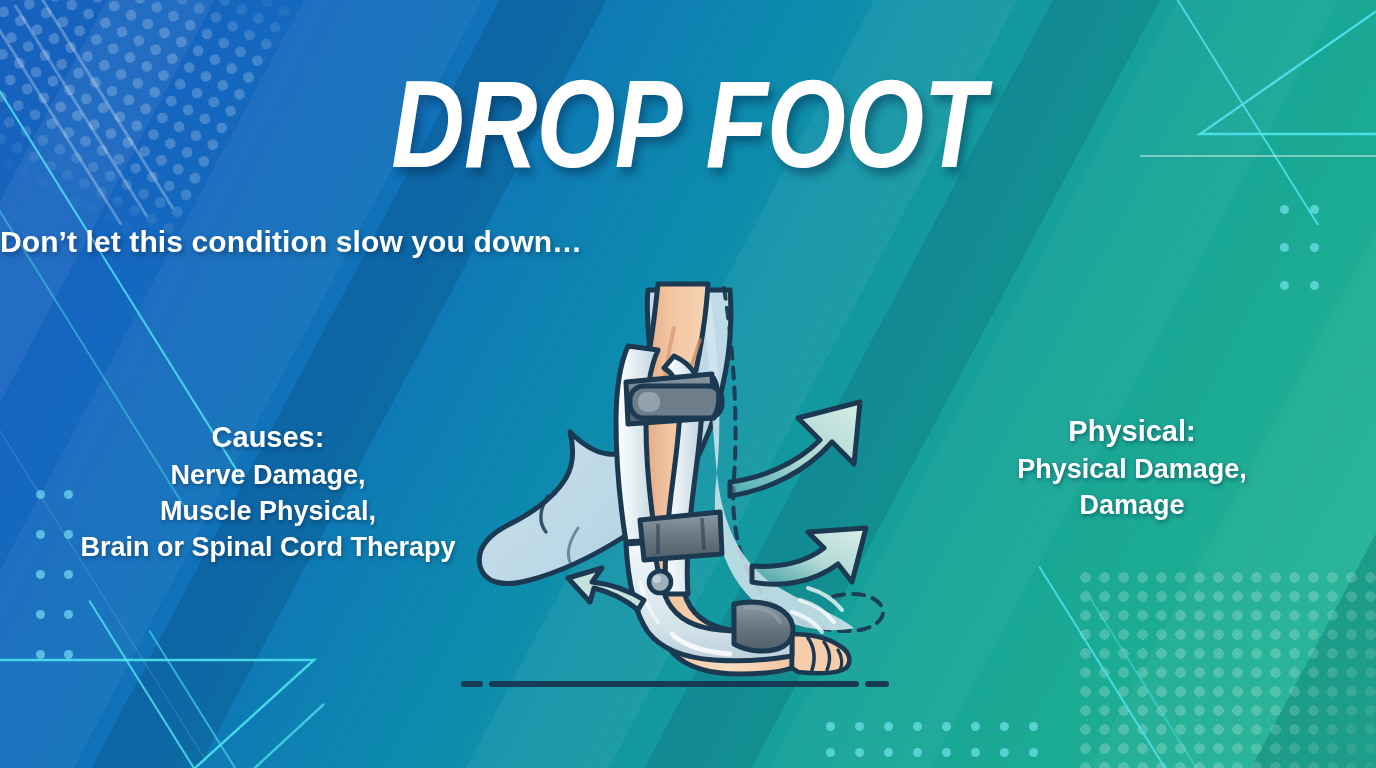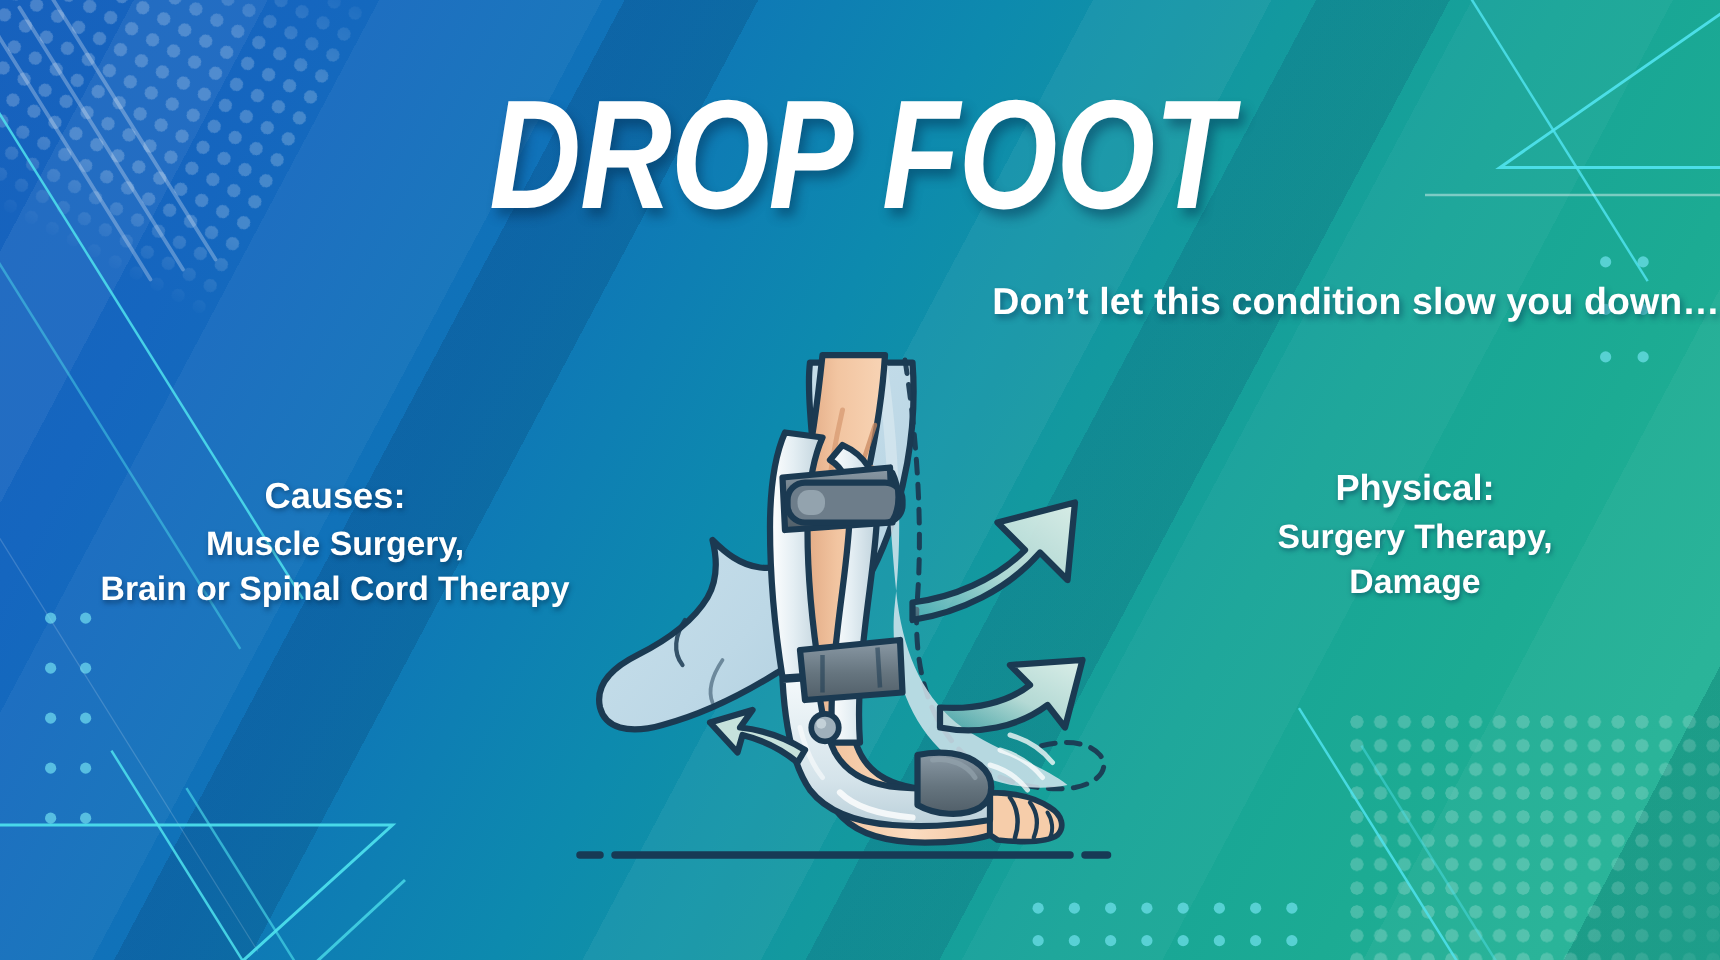--- a/index.html
+++ b/index.html
@@ -85,34 +85,35 @@
     line-height:1;
     font-weight:bold;
     font-style:italic;
     letter-spacing:-1px;
     transform:scaleX(.82);
     text-shadow:5px 7px 9px rgba(3,36,70,.42);
     white-space:nowrap;
   }
   #subtitle{
     position:absolute; left:0; right:0; top:225px;
-    text-align:right;
+    text-align:left;
     color:#ffffff;
     font-size:30px;
     font-weight:bold;
     letter-spacing:.1px;
     text-shadow:2px 3px 5px rgba(3,36,70,.45);
     white-space:nowrap;
   }
 
   .col{
     position:absolute;
     color:#ffffff;
     text-align:center;
     text-shadow:1px 2px 4px rgba(3,36,70,.5);
+    margin-top:40px;
   }
   .col .head{
     font-size:29px; font-weight:bold; line-height:1.32; margin-bottom:2px;
   }
   .col .line{
     font-size:27px; font-weight:600; line-height:1.33; white-space:nowrap;
   }
   #causes{ left:38px; top:378px; width:460px; }
   #solutions{ right:34px; top:372px; width:420px; }
 
@@ -219,27 +220,28 @@
       <span></span>
       <span></span>
       <span></span>
   </div>
 
   <div id="title">DROP FOOT</div>
   <div id="subtitle">Don’t let this condition slow you down…</div>
 
   <div class="col" id="causes">
     <div class="head">Causes:</div>
-    <div class="line">Muscle Surgery,</div>
+    <div class="line">Nerve Damage,</div>
+    <div class="line">Muscle Physical,</div>
     <div class="line">Brain or Spinal Cord Therapy</div>
   </div>
 
   <div class="col" id="solutions">
     <div class="head">Physical:</div>
-    <div class="line">Surgery Therapy,</div>
+    <div class="line">Physical Damage,</div>
     <div class="line">Damage</div>
   </div>
 
   <div id="illo">
     <svg viewBox="0 0 440 430" xmlns="http://www.w3.org/2000/svg">
       <defs>
         <linearGradient id="gSkin" x1="0" y1="0" x2="1" y2="0">
           <stop offset="0%" stop-color="#dda17b"></stop>
           <stop offset="22%" stop-color="#f2c5a1"></stop>
           <stop offset="60%" stop-color="#fbdcc0"></stop>

